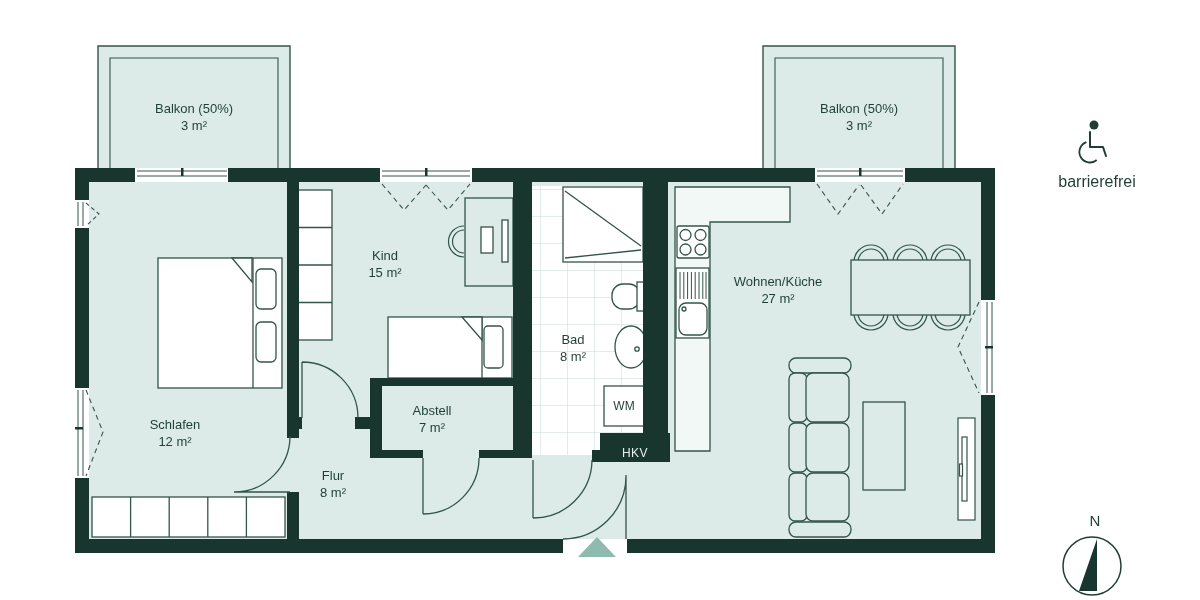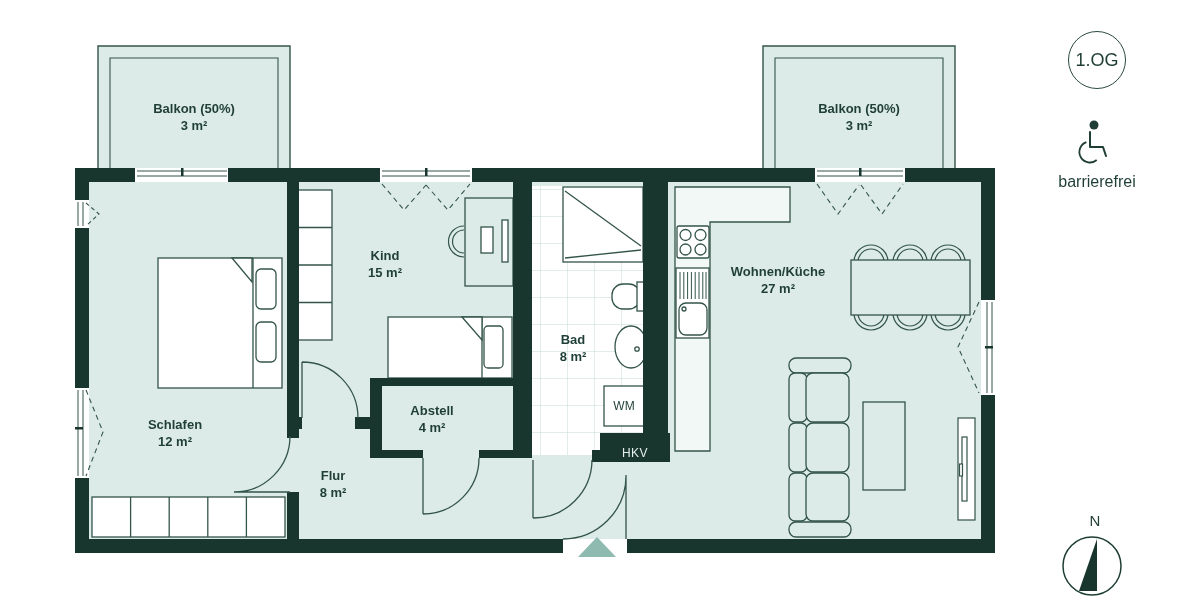--- a/index.html
+++ b/index.html
@@ -1,21 +1,21 @@
 <!DOCTYPE html>
 <html><head>
 <meta charset="utf-8">
 <style>
   html,body{margin:0;padding:0;background:#fff;}
   .canvas{position:relative;width:1200px;height:600px;background:#fff;overflow:hidden;
           font-family:"Liberation Sans",sans-serif;color:#1f3e36;}
   .canvas svg{position:absolute;left:0;top:0;}
   .lbl{position:absolute;transform:translate(-50%,-50%);text-align:center;
        font-size:13px;line-height:1.32;color:#1f3e36;white-space:nowrap;}
-  .lbl .rname,.lbl .rarea{display:block;font-weight:bold;}
+  .lbl .rname,.lbl .rarea{display:block;}
   .tag{position:absolute;transform:translate(-50%,-50%);font-size:12px;color:#1f3e36;text-align:center;}
   .tag.inv{color:#e4efeb;font-size:12px;letter-spacing:.5px;}
   .badge{position:absolute;left:1068px;top:31px;width:56px;height:56px;border:1.5px solid #2b4a42;
          border-radius:50%;display:flex;align-items:center;justify-content:center;
          font-size:18px;color:#1f3e36;}
   .accessible-text{position:absolute;transform:translate(-50%,-50%);left:1097px;top:182px;font-size:16px;}
   .north-label{position:absolute;transform:translate(-50%,-50%);left:1095px;top:520px;font-size:15px;}
 </style>
 </head>
 <body>
@@ -233,31 +233,30 @@
 <div class="lbl" style="left:385px;top:264px">
   <span class="rname">Kind</span>
       <span class="rarea">15 m²</span>
 </div>
 <div class="lbl" style="left:573px;top:348px">
   <span class="rname">Bad</span>
       <span class="rarea">8 m²</span>
 </div>
 <div class="lbl" style="left:432px;top:419px">
   <span class="rname">Abstell</span>
-      <span class="rarea">4 m²</span>
+      <span class="rarea">7 m²</span>
 </div>
 <div class="lbl" style="left:333px;top:484px">
   <span class="rname">Flur</span>
       <span class="rarea">8 m²</span>
 </div>
-<div class="lbl" style="left:778px;top:280px">
+<div class="lbl" style="left:778px;top:290px">
   <span class="rname">Wohnen/Küche</span>
       <span class="rarea">27 m²</span>
 </div>
 
 <div class="tag" style="left:624px;top:406px">WM</div>
 <div class="tag inv" style="left:635px;top:453px">HKV</div>
 
-<div class="badge">1.OG</div>
 <div class="accessible-text">barrierefrei</div>
 <div class="north-label">N</div>
 
 </div>
 
 </body></html>

